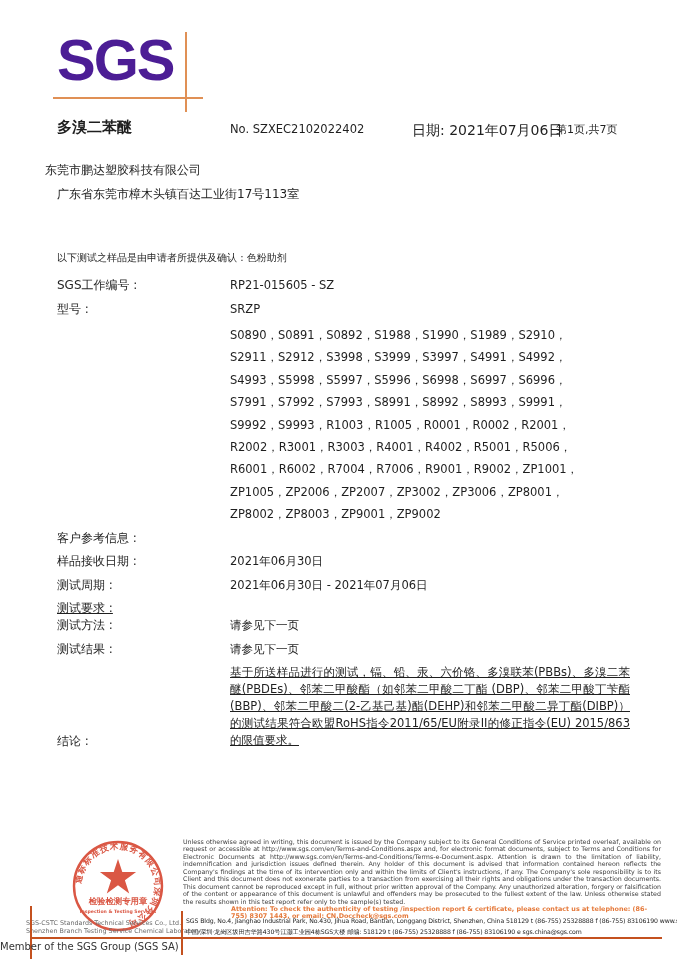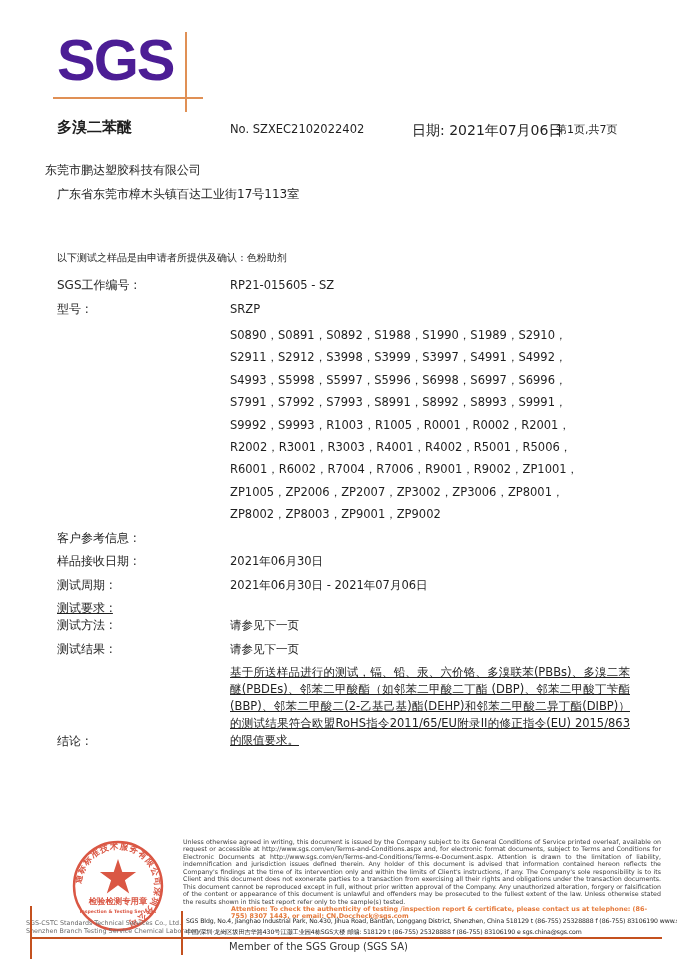--- a/index.html
+++ b/index.html
@@ -46,21 +46,21 @@
   }
   .attention {
     margin-top:1px; font-size:6.4px; line-height:7.4px; color:#e5793a; font-weight:700;padding-left:48px;
   }
   .addr-block { position:absolute; left:186px; top:916px; width:476px; }
   .addr-line { font-size:6.2px; line-height:10.5px; color:#222; white-space:nowrap; letter-spacing:-0.1px; }
   
   .footer-rule   { position:absolute; left:30px;  top:937px; width:632px; height:2px; background:#c4511f; }
   .footer-vline1 { position:absolute; left:30px;  top:906px; width:2px;  height:53px; background:#c4511f; }
   .footer-vline2 { position:absolute; left:181px; top:911px; width:2px;  height:44px; background:#c4511f; }
-  .member { position:absolute; left:0; right:40px; top:941px; text-align:center; font-size:10px; color:#333; }
+  .member { position:absolute; left:0; right:40px; top:941px; text-align:left; font-size:10px; color:#333; }
 </style>
 </head>
 <body>
 
 <div class="page">
 
   <div class="logo">
     <span class="logo-text">SGS</span>
     <span class="logo-hline"></span>
     <span class="logo-vline"></span>

